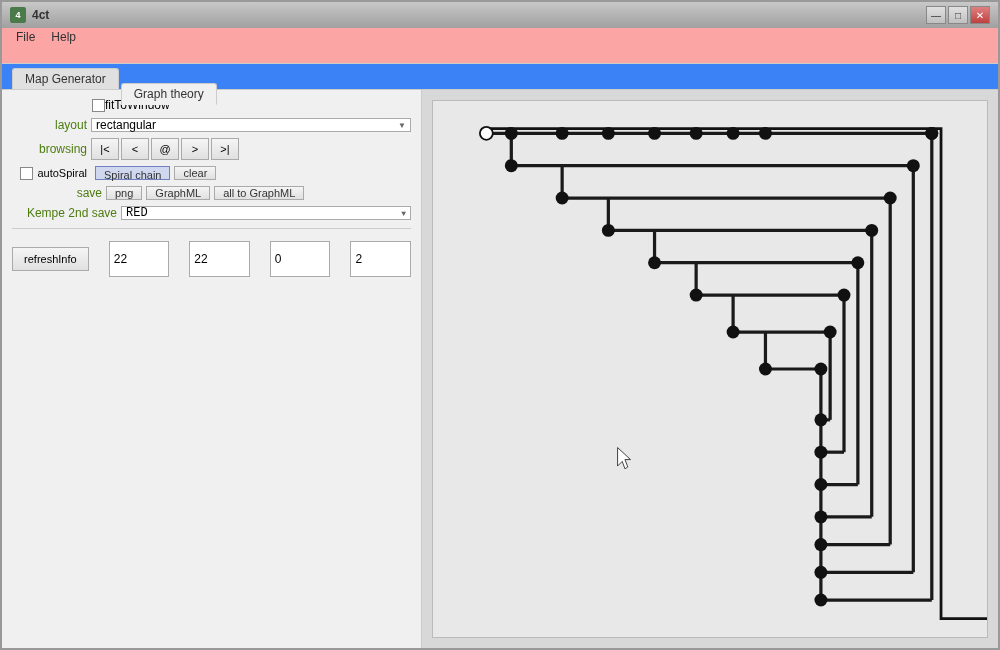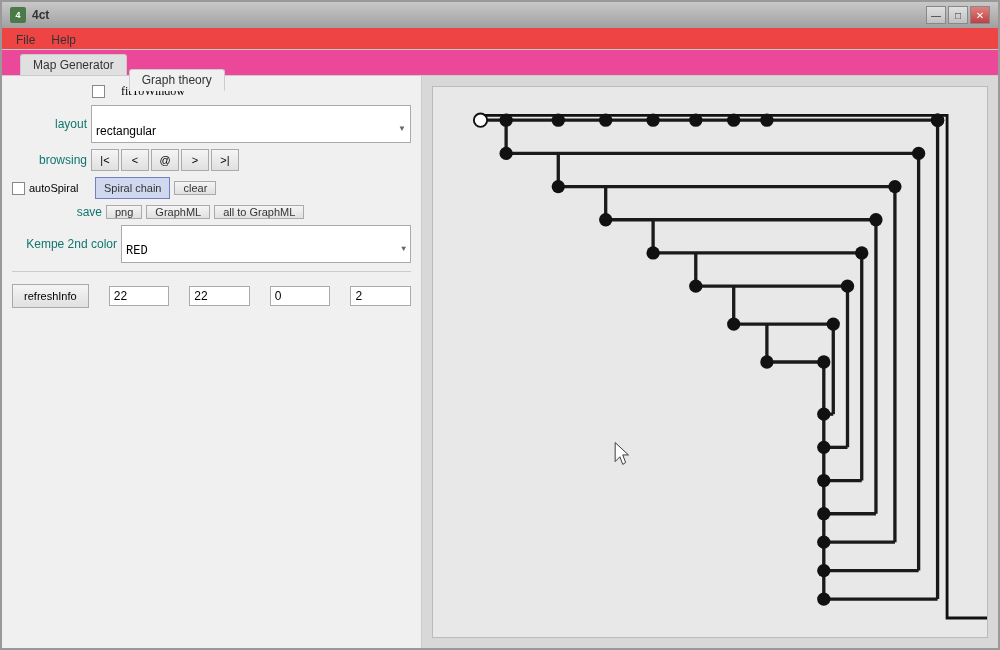--- a/index.html
+++ b/index.html
@@ -72,43 +72,43 @@
       justify-content: center;
       font-size: 10px;
       cursor: pointer;
       color: #333;
     }
 
     .tb-btn.close { background: linear-gradient(to bottom, #e08080, #c04040); color: white; }
 
     
     .menu-bar {
-      background: #ef4444;
-      height: 22px;
-      display: flex;
-      align-items: flex-end;
+      background: #fca5a5;
+      height: 36px;
+      display: flex;
+      align-items: flex-start;
       padding: 0 6px;
       border-bottom: 1px solid #ccc;
       flex-shrink: 0;
     }
 
     .menu-item {
       padding: 2px 8px;
       cursor: pointer;
       font-size: 12px;
       color: #333;
     }
 
     
     .tabs-bar {
-      background: #ec4899;
+      background: #3b82f6;
       height: 26px;
       display: flex;
       align-items: flex-end;
-      padding: 0 18px;
+      padding: 0 10px;
       border-bottom: 1px solid #ccc;
       flex-shrink: 0;
     }
 
     .tab {
       padding: 3px 12px;
       border: 1px solid #ccc;
       border-bottom: none;
       background: #e0e0e0;
       cursor: pointer;
@@ -146,32 +146,31 @@
       gap: 6px;
     }
 
     .form-row {
       display: flex;
       align-items: center;
       gap: 4px;
     }
 
     .form-label {
-      color: #0f766e;
+      color: #4d7c0f;
       font-size: 12px;
       text-align: right;
       flex-shrink: 0;
     }
 
     .checkbox-row {
       display: flex;
       align-items: center;
-      gap: 16px;
+      gap: 0;
       padding-left: 80px;
-      font-family: Liberation Serif, serif;
     }
 
     .checkbox {
       width: 13px;
       height: 13px;
       border: 1px solid #888;
       background: white;
       flex-shrink: 0;
     }
 
@@ -179,24 +178,25 @@
       border: 1px solid #aaa;
       background: white;
       padding: 1px 4px;
       font-size: 12px;
       height: 20px;
     }
 
     .dropdown {
       border: 1px solid #aaa;
       background: white;
-      padding: 18px 4px;
-      font-size: 12px;
-      height: 22px;
-      display: flex;
+      padding: 4px 4px;
+      font-size: 12px;
+      height: 14px;
+      display: flex;
+      align-items: center;
       justify-content: space-between;
       flex: 1;
       cursor: pointer;
     }
 
     .dropdown-arrow {
       font-size: 8px;
       color: #666;
     }
 
@@ -211,21 +211,21 @@
       display: flex;
       align-items: center;
       justify-content: center;
     }
 
     .btn-spiral {
       background: #d0d8f0;
       border: 1px solid #7080c0;
       padding: 2px 8px;
       font-size: 11px;
-      height: 22px;
+      height: 14px;
       cursor: pointer;
       color: #333;
     }
 
     .browsing-row {
       display: flex;
       align-items: center;
       gap: 2px;
     }
 
@@ -261,21 +261,21 @@
       height: 24px;
       cursor: pointer;
       width: 90px;
     }
 
     .info-field {
       border: 1px solid #aaa;
       background: white;
       padding: 2px 4px;
       font-size: 12px;
-      height: 20px;
+      height: 36px;
       width: 72px;
       display: flex;
       align-items: center;
     }
 
     
     .right-panel {
       flex: 1;
       background: #d8d8d8;
       position: relative;
@@ -346,38 +346,38 @@
         <div class="browsing-row">
           <button class="nav-btn">|&lt;</button>
           <button class="nav-btn">&lt;</button>
           <button class="nav-btn">@</button>
           <button class="nav-btn">&gt;</button>
           <button class="nav-btn">&gt;|</button>
         </div>
       </div>
 
       <div class="form-row">
-        <div style="width:75px; display:flex; align-items:center; gap:4px;">
+        <div style="width:75px; display:flex; align-items:center; justify-content:flex-end; gap:4px;">
           <div class="checkbox"></div>
           <span style="font-size:11px;">autoSpiral</span>
         </div>
         <button class="btn-spiral" style="margin-left:4px;">Spiral chain</button>
         <button class="btn">clear</button>
       </div>
 
 
       <div class="form-row">
         <span class="form-label" style="width:90px;">save</span>
         <button class="btn">png</button>
         <button class="btn">GraphML</button>
         <button class="btn">all to GraphML</button>
       </div>
 
       <div class="form-row">
-        <span class="form-label" style="width:105px;">Kempe 2nd color</span>
+        <span class="form-label" style="width:105px;">Kempe 2nd save</span>
         <div class="dropdown" style="width:265px;font-family:Liberation Mono, monospace;">
           <span>RED</span>
           <span class="dropdown-arrow">▼</span>
         </div>
       </div>
 
       <div class="separator"></div>
 
       <div class="refresh-row">
         <button class="refresh-btn">refreshInfo</button>

